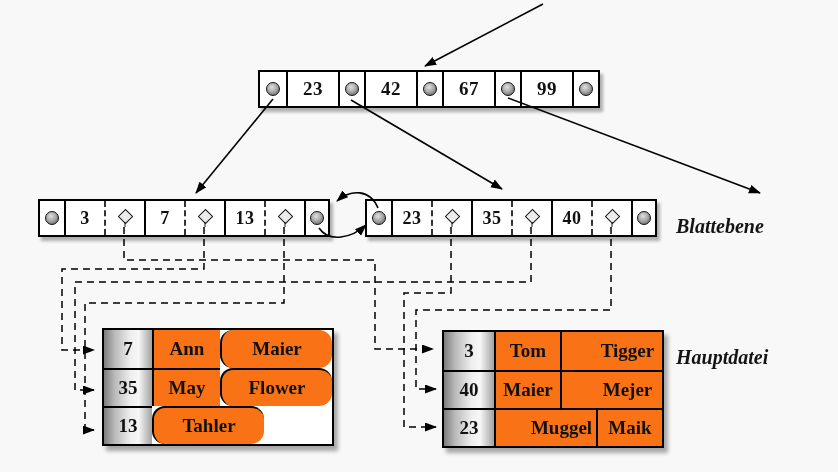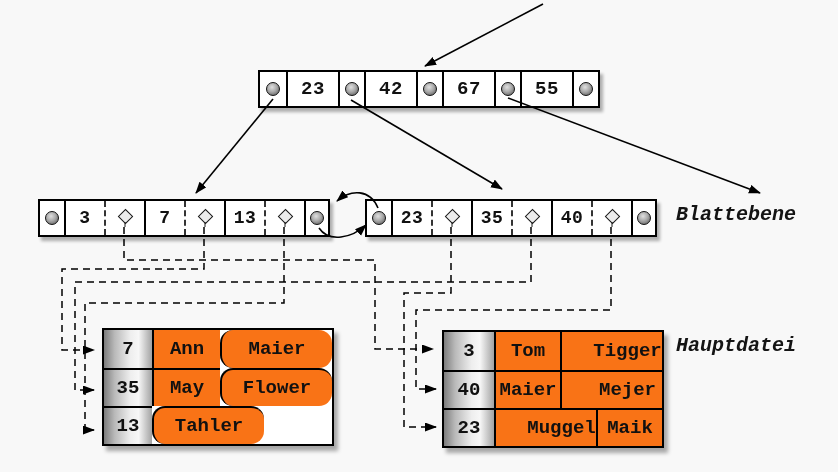--- a/index.html
+++ b/index.html
@@ -2,21 +2,21 @@
 <html><head>
 <meta charset="utf-8">
 <style>
   * { box-sizing: border-box; margin: 0; padding: 0; }
   html,body { background:#f8f8f8; }
   #diagram {
     position: relative;
     width: 838px;
     height: 472px;
     background: #f8f8f8;
-    font-family: Liberation Mono, monospace;
+    font-family: Liberation Serif, serif;
     color: #111;
     overflow: hidden;
   }
 
   
   .node {
     position: absolute;
     display: flex;
     align-items: stretch;
     background: #fff;
@@ -102,20 +102,21 @@
   }
 
   
   .level-label {
     position: absolute;
     font-style: italic;
     font-weight: bold;
     font-size: 20px;
     color: #141414;
     white-space: nowrap;
+    margin-top: 12px;
   }
   #label-blattebene { left:676px; top:203px; }
   #label-hauptdatei { left:676px; top:334px; }
 
   
   #overlay {
     position: absolute;
     left: 0; top: 0;
     width: 838px; height: 472px;
     pointer-events: none;
@@ -144,21 +145,21 @@
     <div class="cell ptr">
         <span class="bullet"></span>
       </div>
     <div class="cell key">
         <span>67</span>
       </div>
     <div class="cell ptr">
         <span class="bullet"></span>
       </div>
     <div class="cell key">
-        <span>55</span>
+        <span>99</span>
       </div>
     <div class="cell ptr">
         <span class="bullet"></span>
       </div>
   </div>
 
   <div class="node leaf" id="leaf-left">
     <div class="cell ptr">
         <span class="bullet"></span>
       </div>

